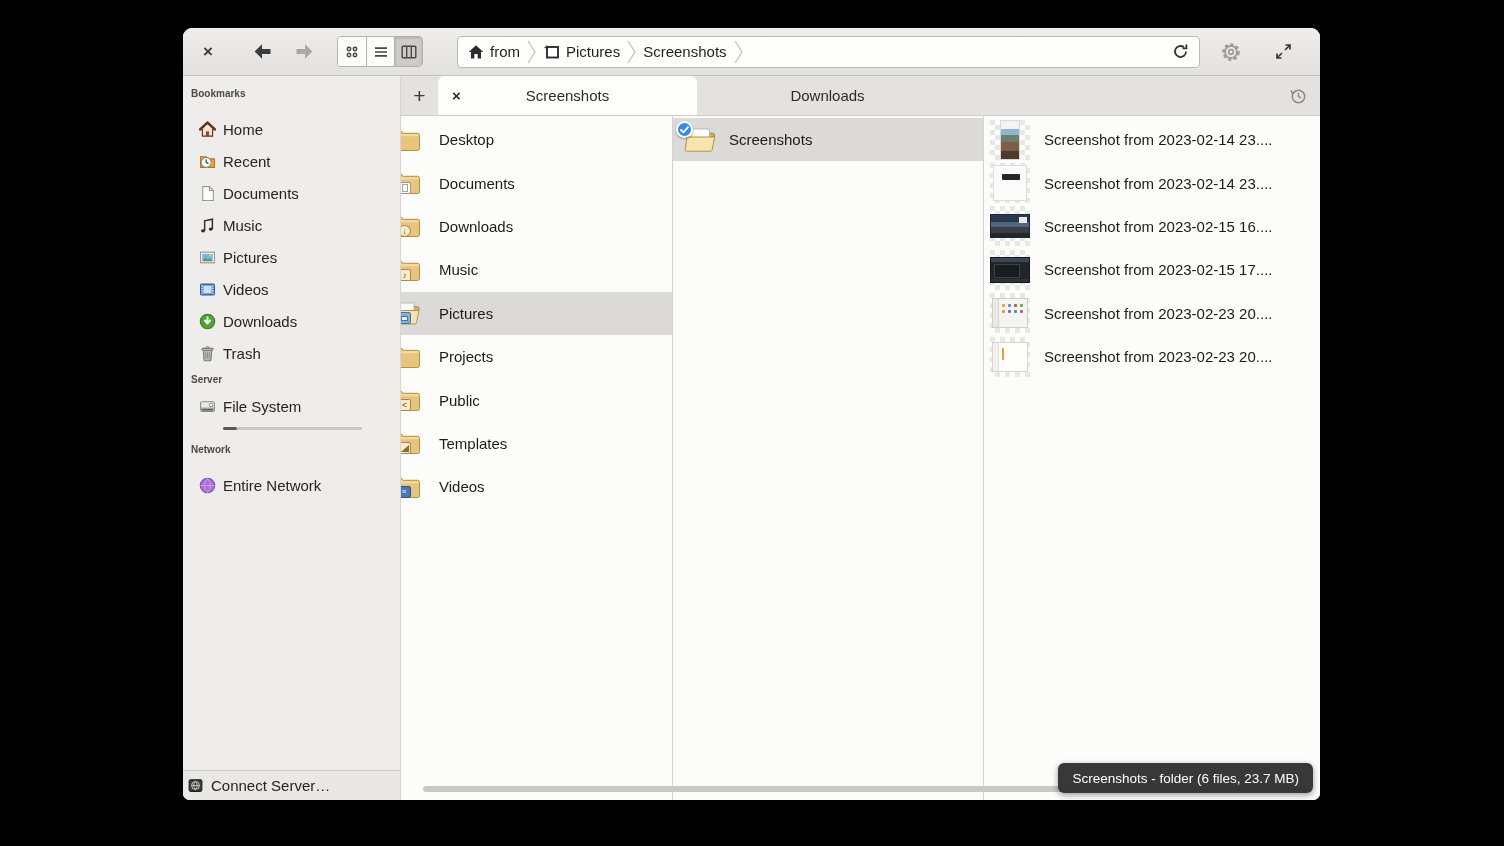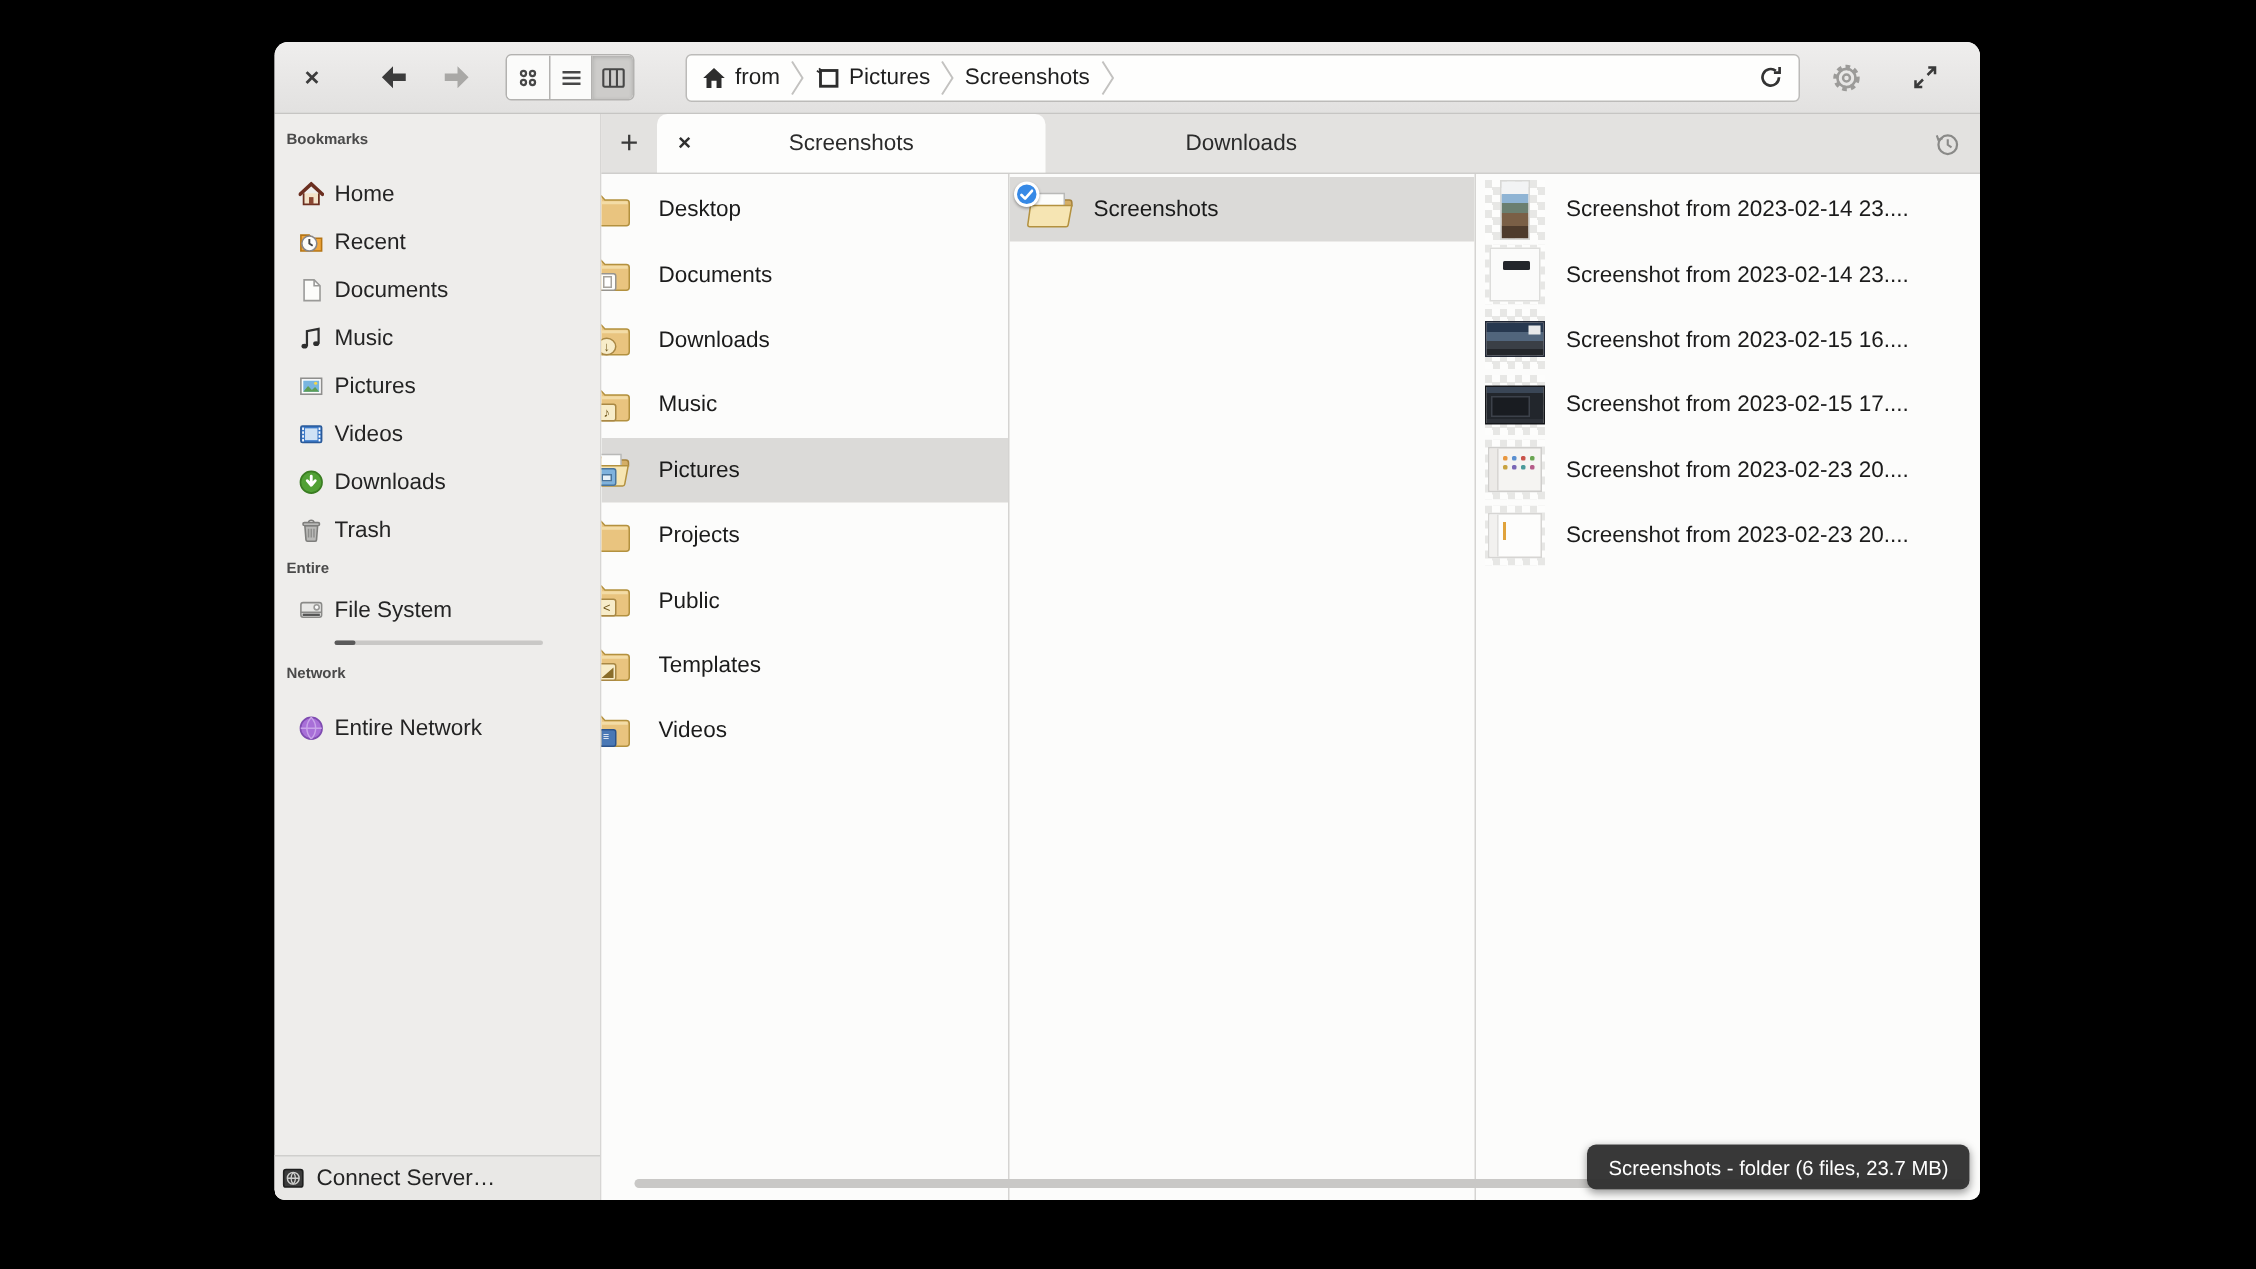--- a/index.html
+++ b/index.html
@@ -342,21 +342,21 @@
               <svg width="17" height="17" viewBox="0 0 16 16">
                   <path d="M4 5.2 h8 l-.7 8.8 a1 1 0 0 1-1 .9 H5.7 a1 1 0 0 1-1-.9 z" fill="#b9b9b7" stroke="#7e7e7c"></path>
                   <rect x="2.8" y="3.2" width="10.4" height="1.8" rx=".9" fill="#cfcfcd" stroke="#7e7e7c"></rect>
                   <path d="M6.3 3 q.2-1.3 1.7-1.3 q1.5 0 1.7 1.3" fill="none" stroke="#7e7e7c"></path>
                   <path d="M6.3 7 v5.6 M8 7 v5.6 M9.7 7 v5.6" stroke="#8d8d8b" stroke-width=".9"></path>
                 </svg>
             </span>
             <span>Trash</span>
           </div>
 
-          <div class="side-header" style="margin-top:4px">Entire</div>
+          <div class="side-header" style="margin-top:4px">Server</div>
 
           <div class="side-item fs">
             <div class="fs-row">
               <span class="ic">
                 <svg width="17" height="17" viewBox="0 0 16 16">
                     <rect x="1.5" y="3.5" width="13" height="9.2" rx="1.4" fill="#e8e8e6" stroke="#8a8a88"></rect>
                     <path d="M1.5 9.6 h13" stroke="#8a8a88"></path>
                     <rect x="2.6" y="10.4" width="10.8" height="1.5" fill="#555"></rect>
                     <circle cx="11.4" cy="6.5" r="1.6" fill="#fafafa" stroke="#9a9a98"></circle>
                   </svg>

